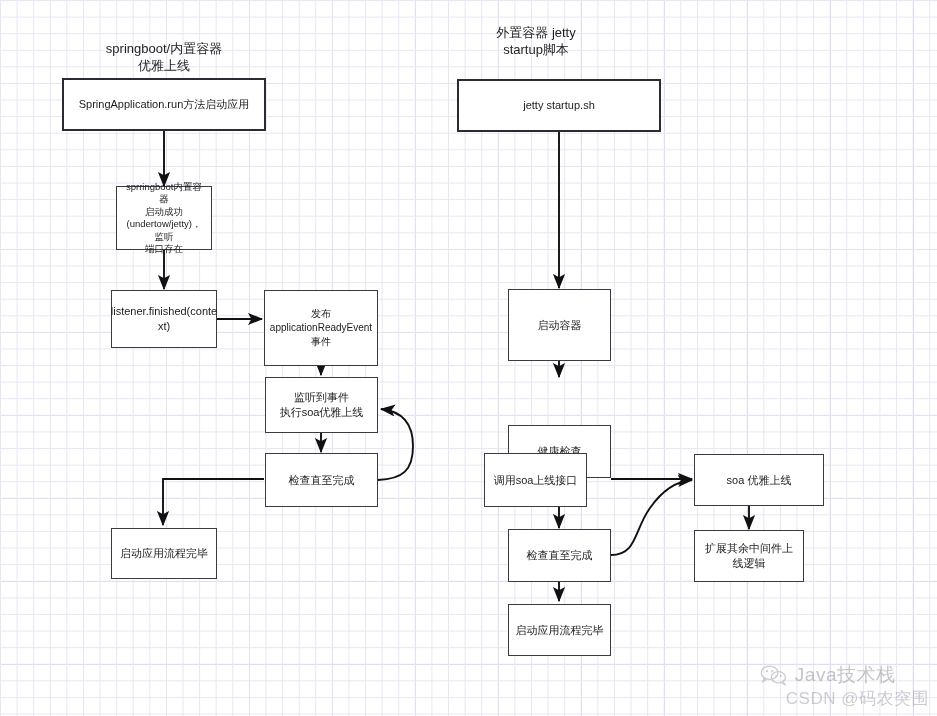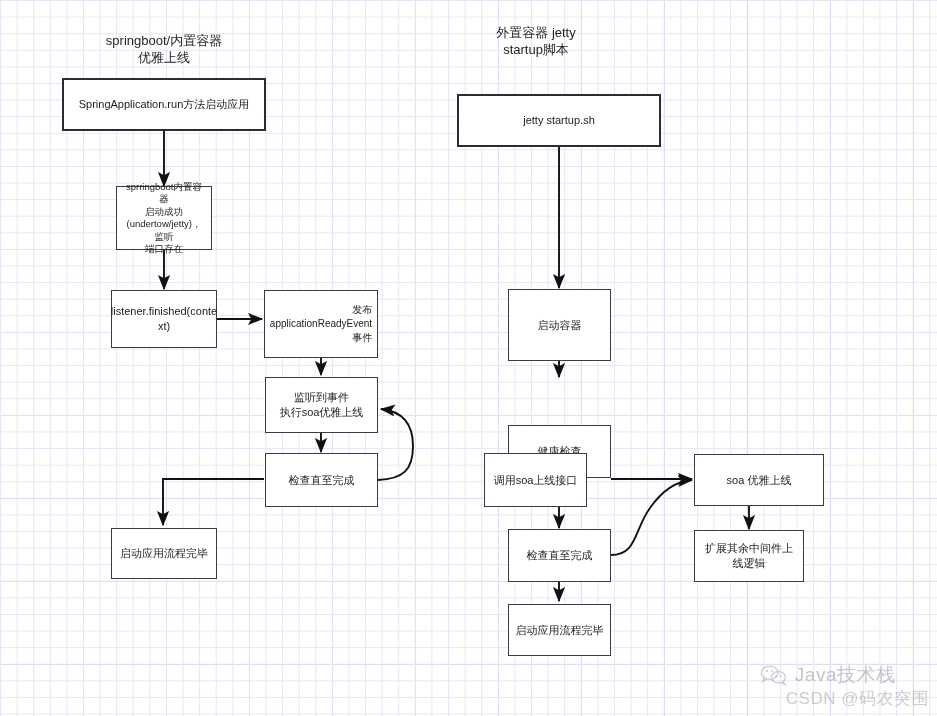--- a/index.html
+++ b/index.html
@@ -119,47 +119,47 @@
       <path d="M559,345 L559,377"></path>
       <path d="M559,431 L559,452"></path>
       <path d="M611,479 L692,479"></path>
       <path d="M559,507 L559,528"></path>
       <path d="M611,555 C637,555 634,530 650,508 C664,488 678,481 692,480"></path>
       <path d="M749,506 L749,529"></path>
       <path d="M559,582 L559,601"></path>
     </g>
   </svg>
 
-  <div class="col-title" style="left:78px; top:32px; width:172px;">springboot/内置容器
+  <div class="col-title" style="left:78px; top:40px; width:172px;">springboot/内置容器
 优雅上线</div>
   <div class="col-title" style="left:450px; top:24px; width:172px;">外置容器 jetty
 startup脚本</div>
 
   <div class="node thick" style="left:62px; top:78px; width:204px; height:53px;">SpringApplication.run方法启动应用</div>
 
   <div class="node" style="left:116px; top:186px; width:96px; height:64px; font-size:9.5px; line-height:12.5px;">sprringboot内置容器
 启动成功
 (undertow/jetty)，监听
 端口存在</div>
 
   <div class="node" style="left:111px; top:290px; width:106px; height:58px;">listener.finished(conte
 xt)</div>
 
-  <div class="node" style="left:264px; top:290px; width:114px; height:68px; font-size:10px; line-height:14px;text-align:right;">发布
+  <div class="node" style="left:264px; top:290px; width:114px; height:76px; font-size:10px; line-height:14px;">发布
 applicationReadyEvent
 事件</div>
 
   <div class="node" style="left:265px; top:377px; width:113px; height:56px;">监听到事件
 执行soa优雅上线</div>
 
   <div class="node" style="left:265px; top:453px; width:113px; height:54px;">检查直至完成</div>
 
   <div class="node" style="left:111px; top:528px; width:106px; height:51px;">启动应用流程完毕</div>
 
-  <div class="node thick" style="left:457px; top:94px; width:204px; height:53px;">jetty startup.sh</div>
+  <div class="node thick" style="left:457px; top:79px; width:204px; height:53px;">jetty startup.sh</div>
 
   <div class="node" style="left:508px; top:289px; width:103px; height:72px;">启动容器</div>
 
   <div class="node" style="left:508px; top:378px; width:103px; height:53px;margin-top:47px;">健康检查</div>
 
   <div class="node" style="left:484px; top:453px; width:103px; height:54px;">调用soa上线接口</div>
 
   <div class="node" style="left:694px; top:454px; width:130px; height:52px;">soa 优雅上线</div>
 
   <div class="node" style="left:508px; top:529px; width:103px; height:53px;">检查直至完成</div>

